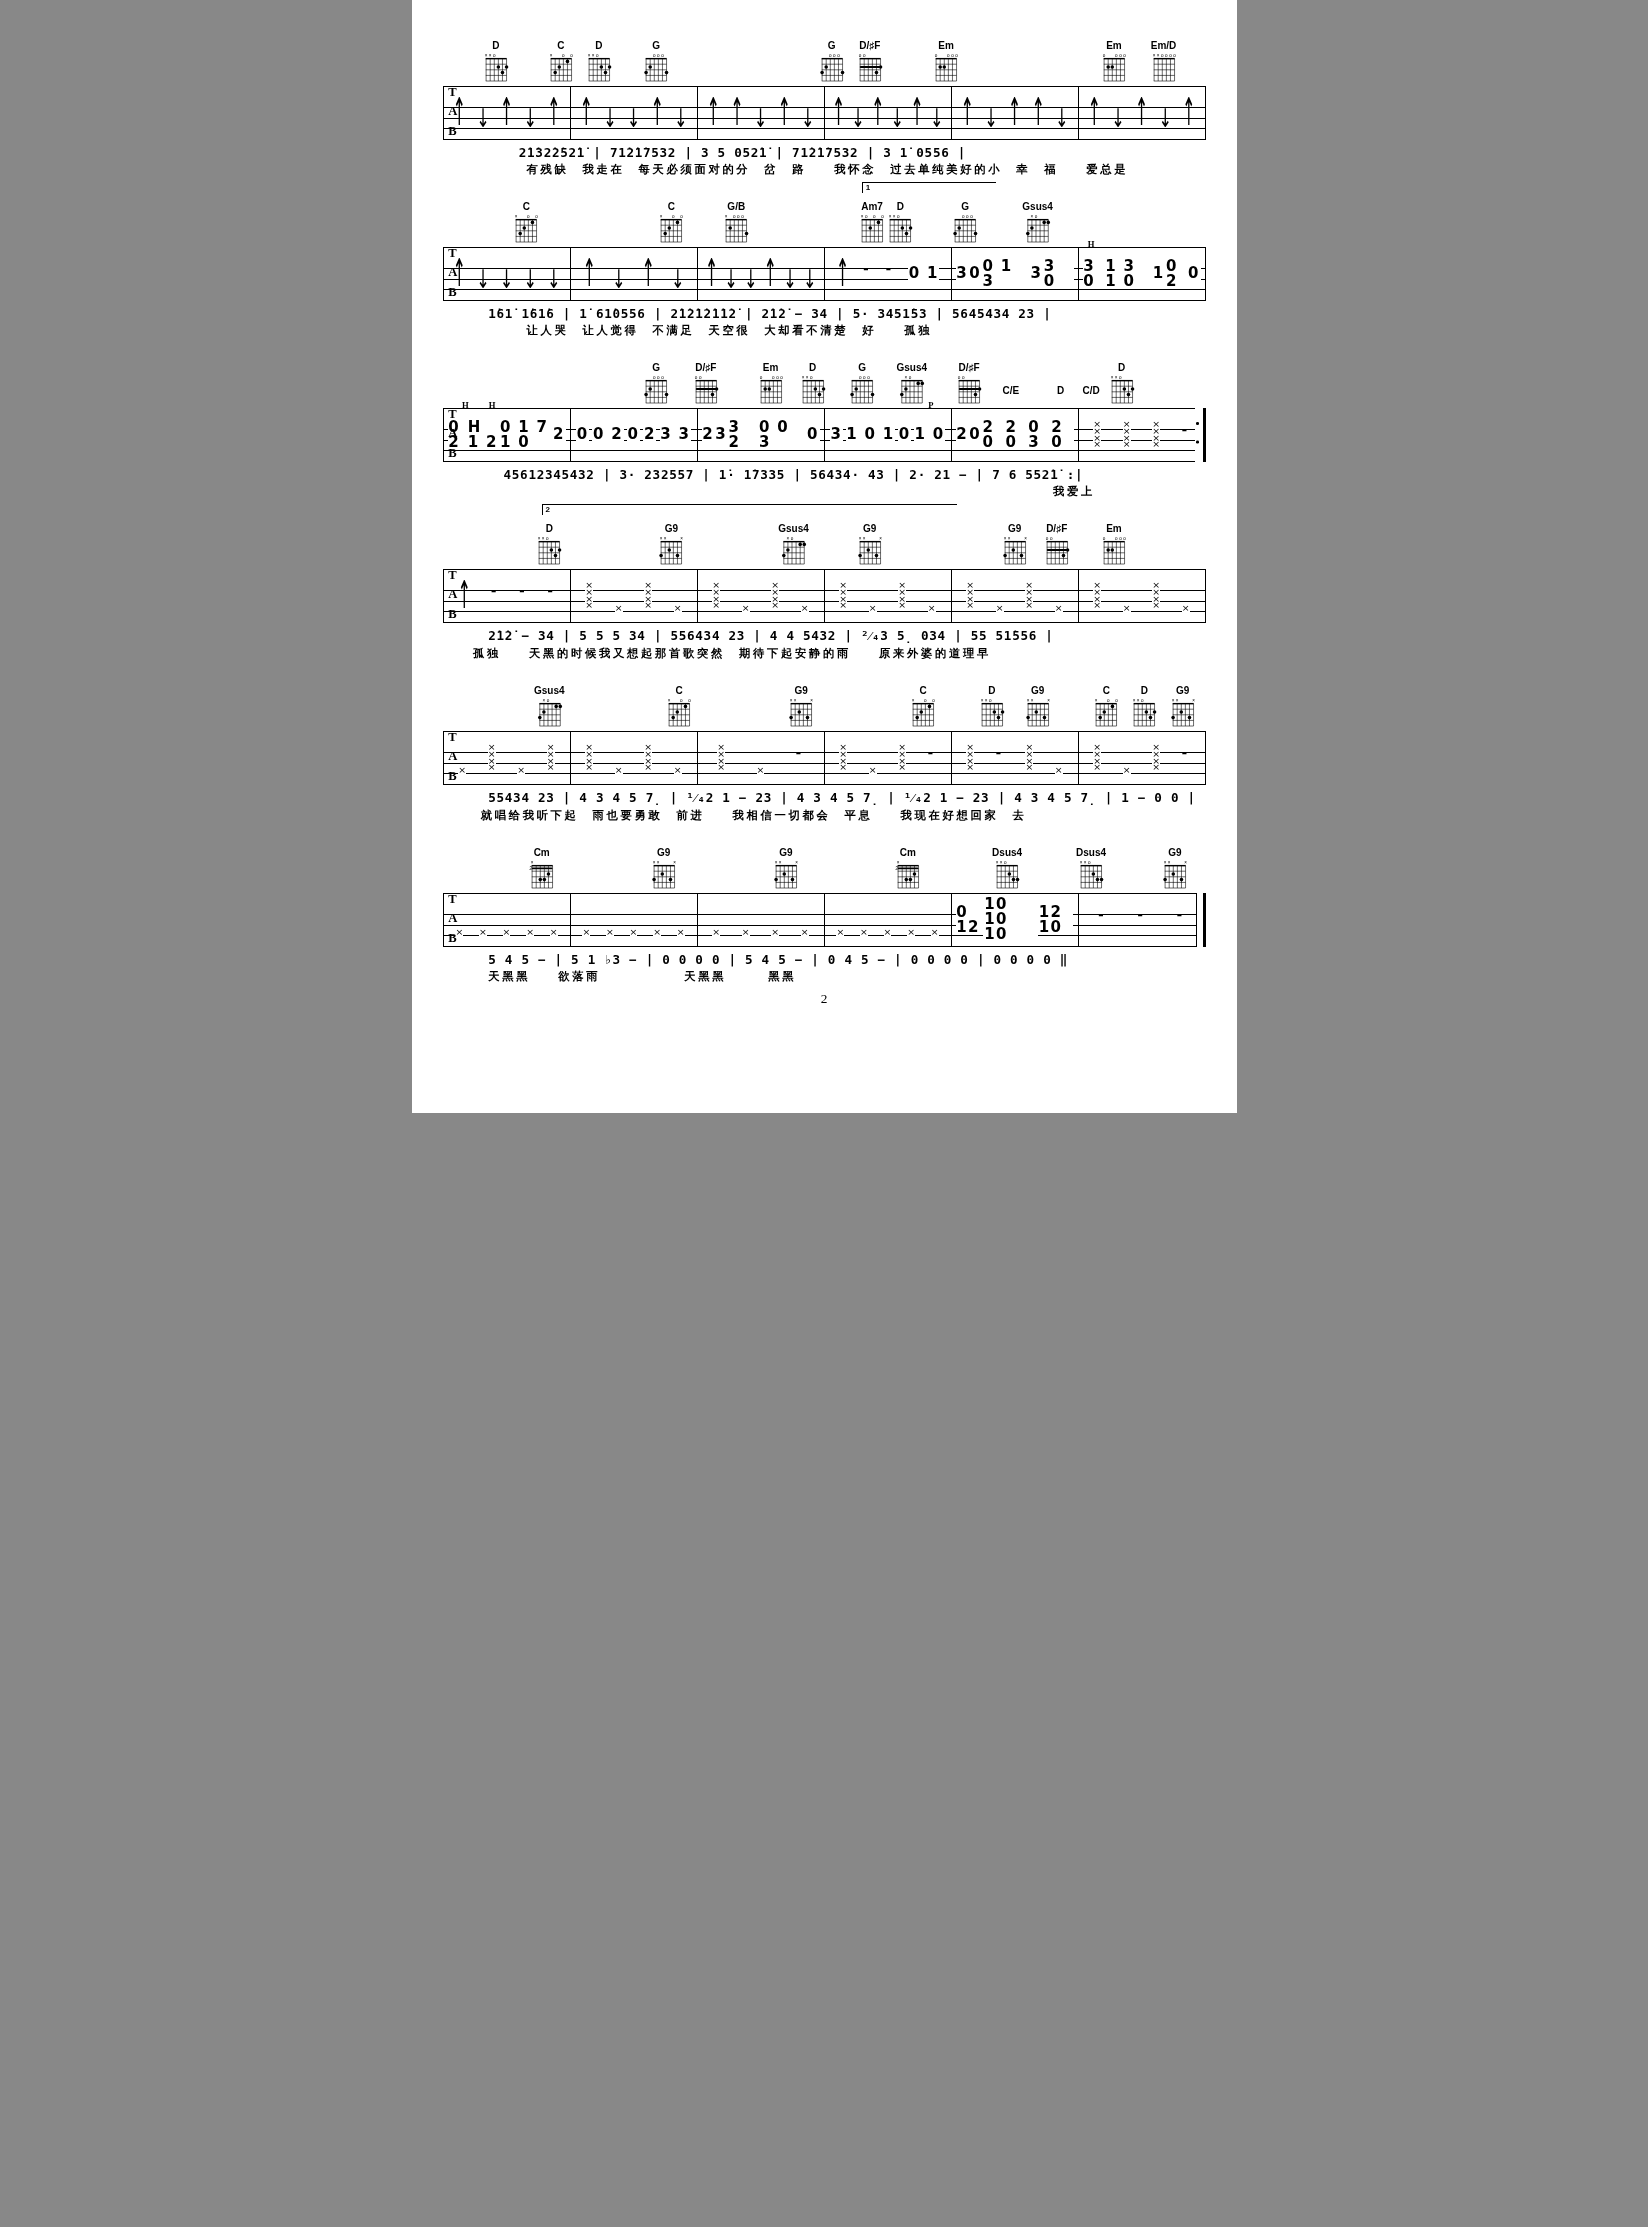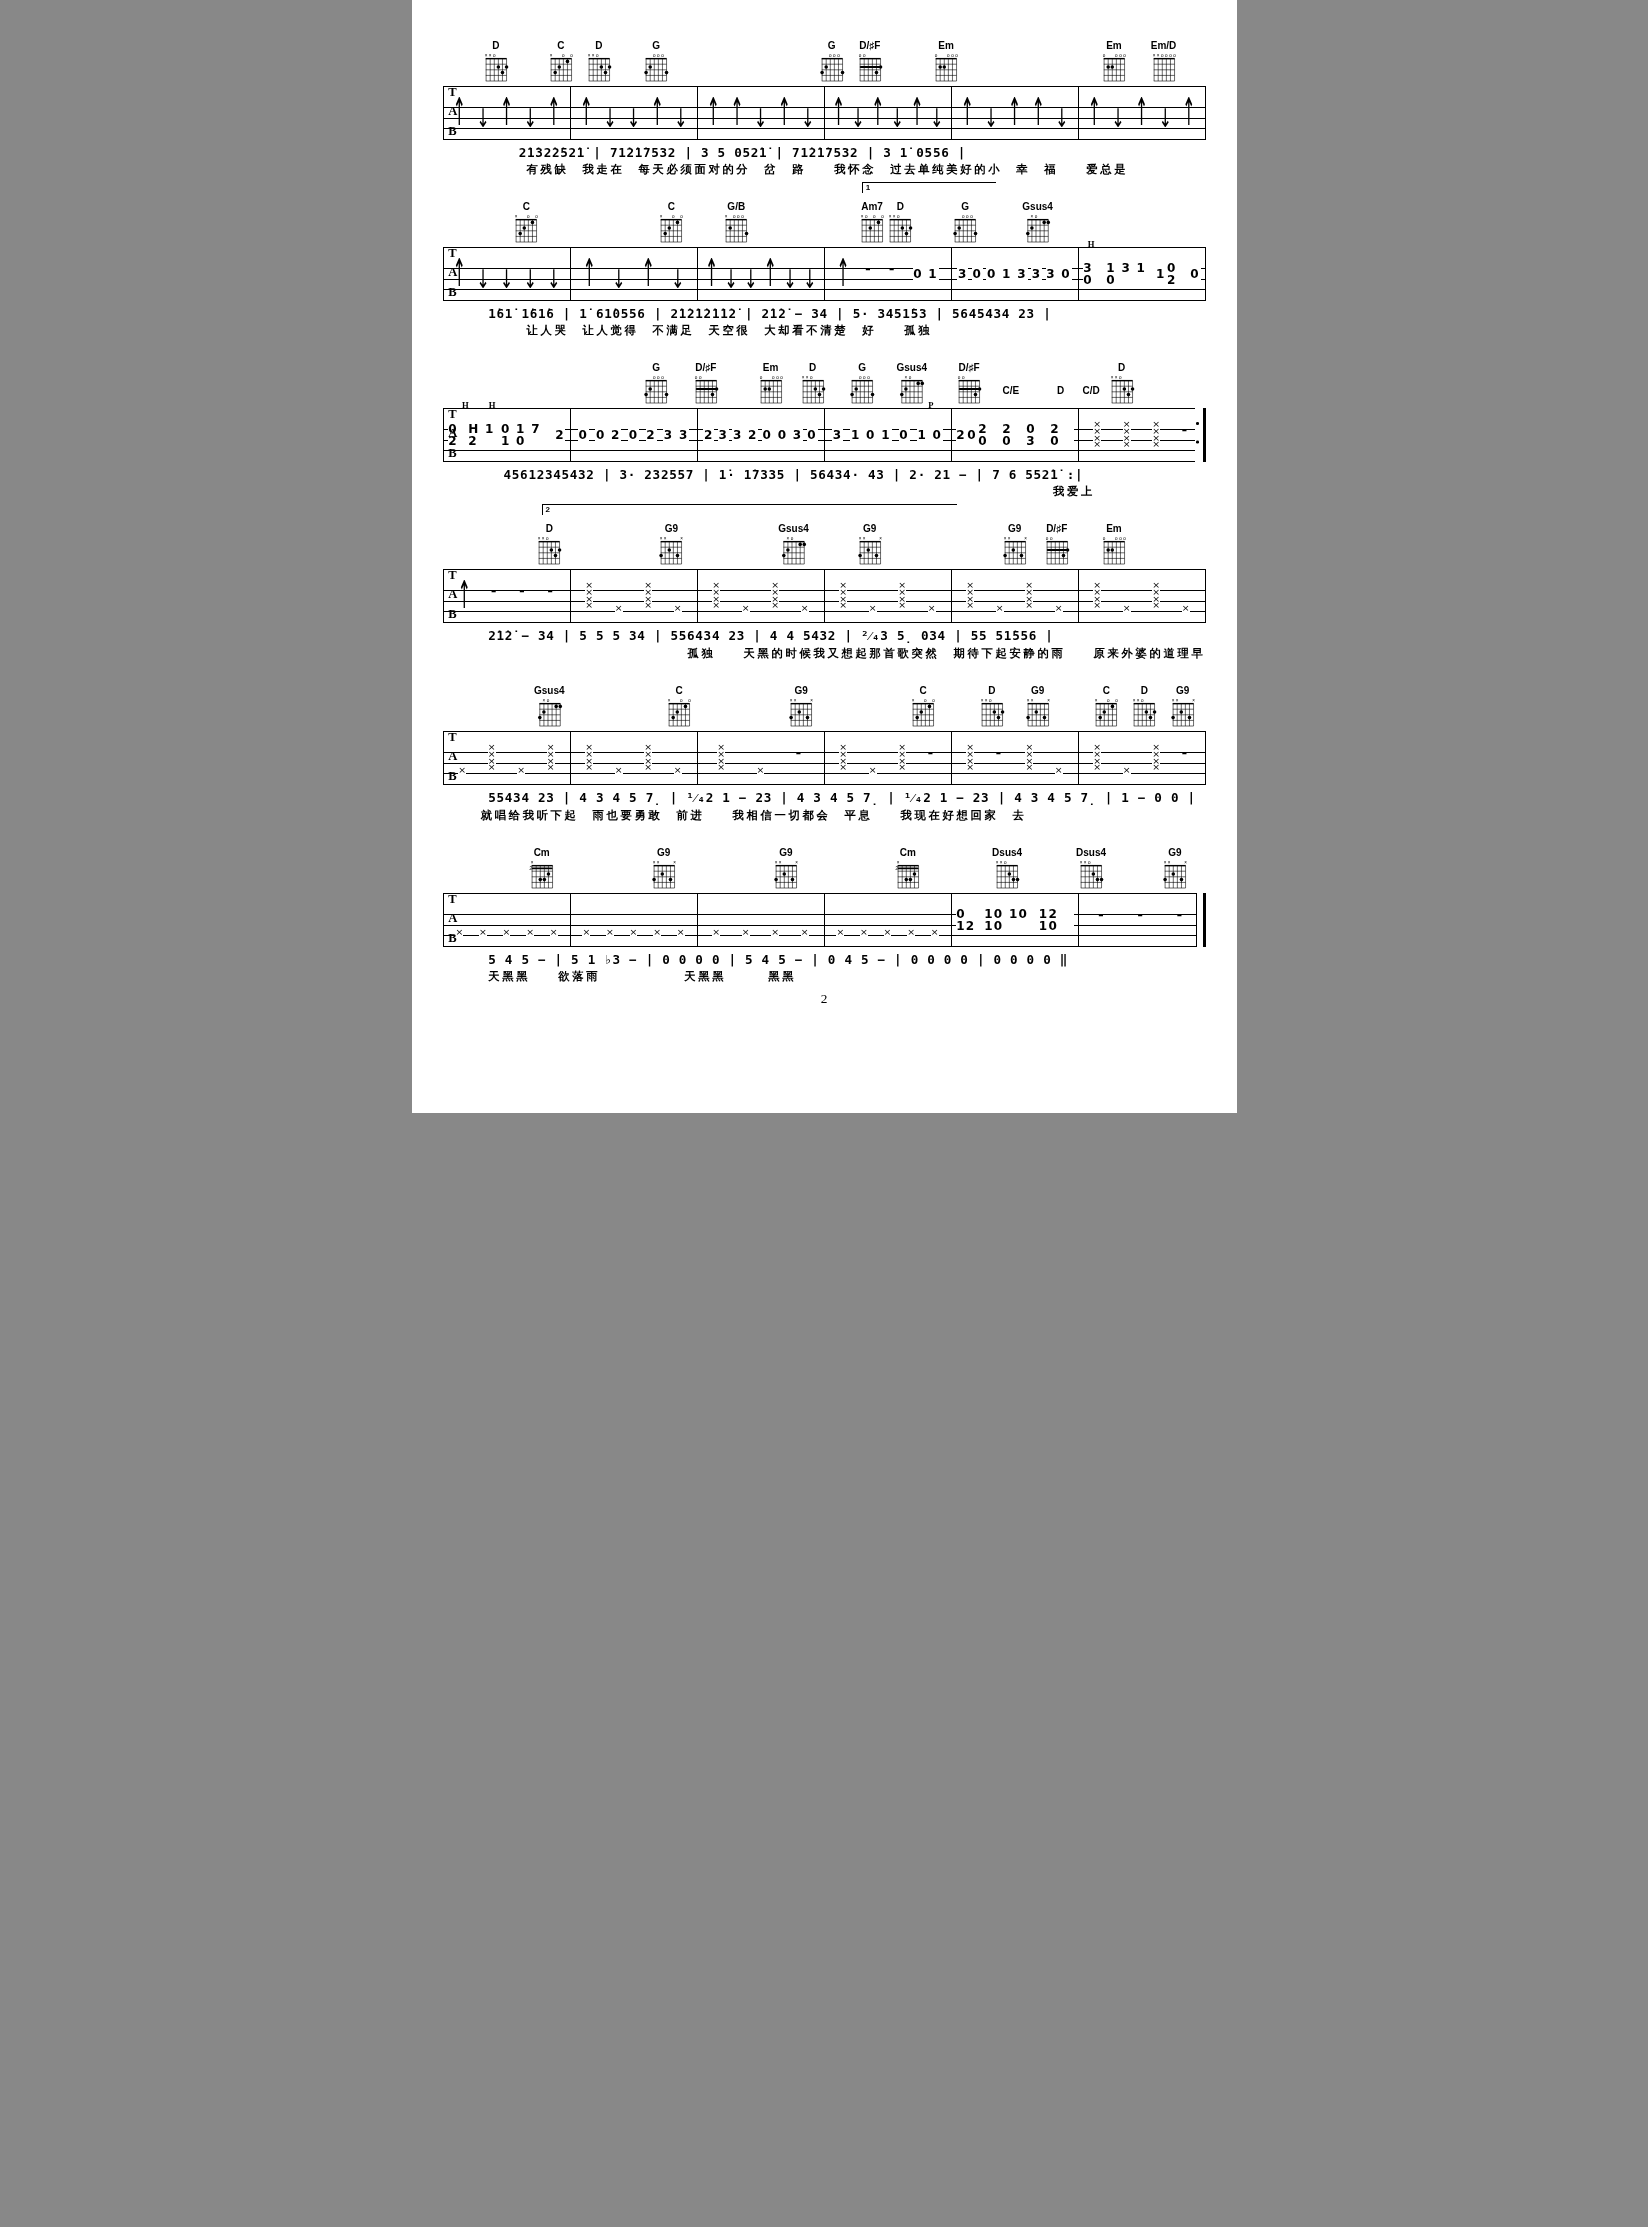--- a/index.html
+++ b/index.html
@@ -21,21 +21,21 @@
     background-image:repeating-linear-gradient(to bottom,#000 0 0.7px,transparent 0.7px 10.6px);
     background-size:100% 54px;background-repeat:no-repeat;
   }
   .tabletters{position:absolute;left:4.7px;top:0.7px;height:51px;display:flex;flex-direction:column;justify-content:space-between;
     font-family:"Liberation Serif",serif;font-size:12.6px;font-weight:bold;z-index:3;line-height:1;background:transparent;}
   .measure{flex:1;border-right:1px solid #000;display:flex;align-items:center;justify-content:space-around;position:relative;padding:0 4px;}
   .measure:first-child{padding-left:27px;}
   .tok{font-family:"DejaVu Sans",sans-serif;font-weight:bold;background:#fff;line-height:1;}
   .tok.up{font-size:16px;transform:scaleY(2.4);font-weight:normal;background:transparent;}
   .tok.dn{font-size:16px;transform:scaleY(1.6) translateY(4px);font-weight:normal;background:transparent;}
-  .tok.num{font-size:12px;padding:0 0.7px;letter-spacing:1.3px;}
+  .tok.num{font-size:15px;padding:0 0.7px;letter-spacing:1.3px;}
   .tok.dash{font-size:10.6px;letter-spacing:2.7px;background:transparent;transform:translateY(-4px);}
   .xcol{display:flex;flex-direction:column;align-items:center;line-height:6.7px;font-size:9.3px;font-family:"DejaVu Sans",sans-serif;background:#fff;}
   .xs{font-size:9.3px;font-family:"DejaVu Sans",sans-serif;background:#fff;transform:translateY(12px);}
   .endbar{position:absolute;right:0;top:0;height:100%;z-index:2;}
   .endbar.repeat{width:7.3px;border-right:3.3px solid #000;background:#fff;}
   .endbar.repeat::before{content:"";position:absolute;left:0.7px;top:14.6px;width:2.7px;height:2.7px;background:#000;border-radius:50%;box-shadow:0 18.6px 0 #000;}
   .endbar.final{width:6px;border-right:3.3px solid #000;border-left:1px solid #000;background:#fff;}
   .jianpu{margin:5.3px 0 0 8%;font-family:"DejaVu Sans Mono",monospace;font-size:12.6px;font-weight:bold;letter-spacing:0.7px;white-space:nowrap;}
   .lyrics{margin:2px 0 0 9%;font-family:"Liberation Serif",serif;font-size:11.3px;font-weight:bold;letter-spacing:2.7px;white-space:nowrap;}
   .pagenum{text-align:center;font-size:13.3px;font-family:"Liberation Serif",serif;margin-top:4px;}
@@ -923,21 +923,21 @@
                 <span>×</span>
                 <span>×</span>
                 <span>×</span>
                 <span>×</span>
               </span>
               <span class="xs">×</span>
             </div>
           </div>
         </div>
         <div class="jianpu" style="margin-left: 6%;">2̇1̇2̇ − 34 | 5 5 5 34 | 556434 23 | 4 4 5432 | ²⁄₄3 5̣ 034 | 55 51̇556 |</div>
-        <div class="lyrics" style="margin-left: 4%; text-align: right;">孤独　　天黑的时候我又想起那首歌突然　期待下起安静的雨　　原来外婆的道理早</div>
+        <div class="lyrics" style="margin-left: 4%;">孤独　　天黑的时候我又想起那首歌突然　期待下起安静的雨　　原来外婆的道理早</div>
       </div>
       <div class="system">
         <div class="chordrow">
           <div class="chord" style="left: 14%;"><span class="nm">Gsus4</span><svg width="28" height="31" viewBox="0 0 42 47">
               <text x="12.2" y="7" font-size="7" text-anchor="middle">×</text>
               <text x="18.4" y="7" font-size="7" text-anchor="middle">o</text>
               <rect x="5.3" y="9" width="31.9" height="2.2"></rect>
               <line x1="6" x2="6" y1="10" y2="44" stroke="#000" stroke-width="0.9"></line>
               <line x1="12.2" x2="12.2" y1="10" y2="44" stroke="#000" stroke-width="0.9"></line>
               <line x1="18.4" x2="18.4" y1="10" y2="44" stroke="#000" stroke-width="0.9"></line>

